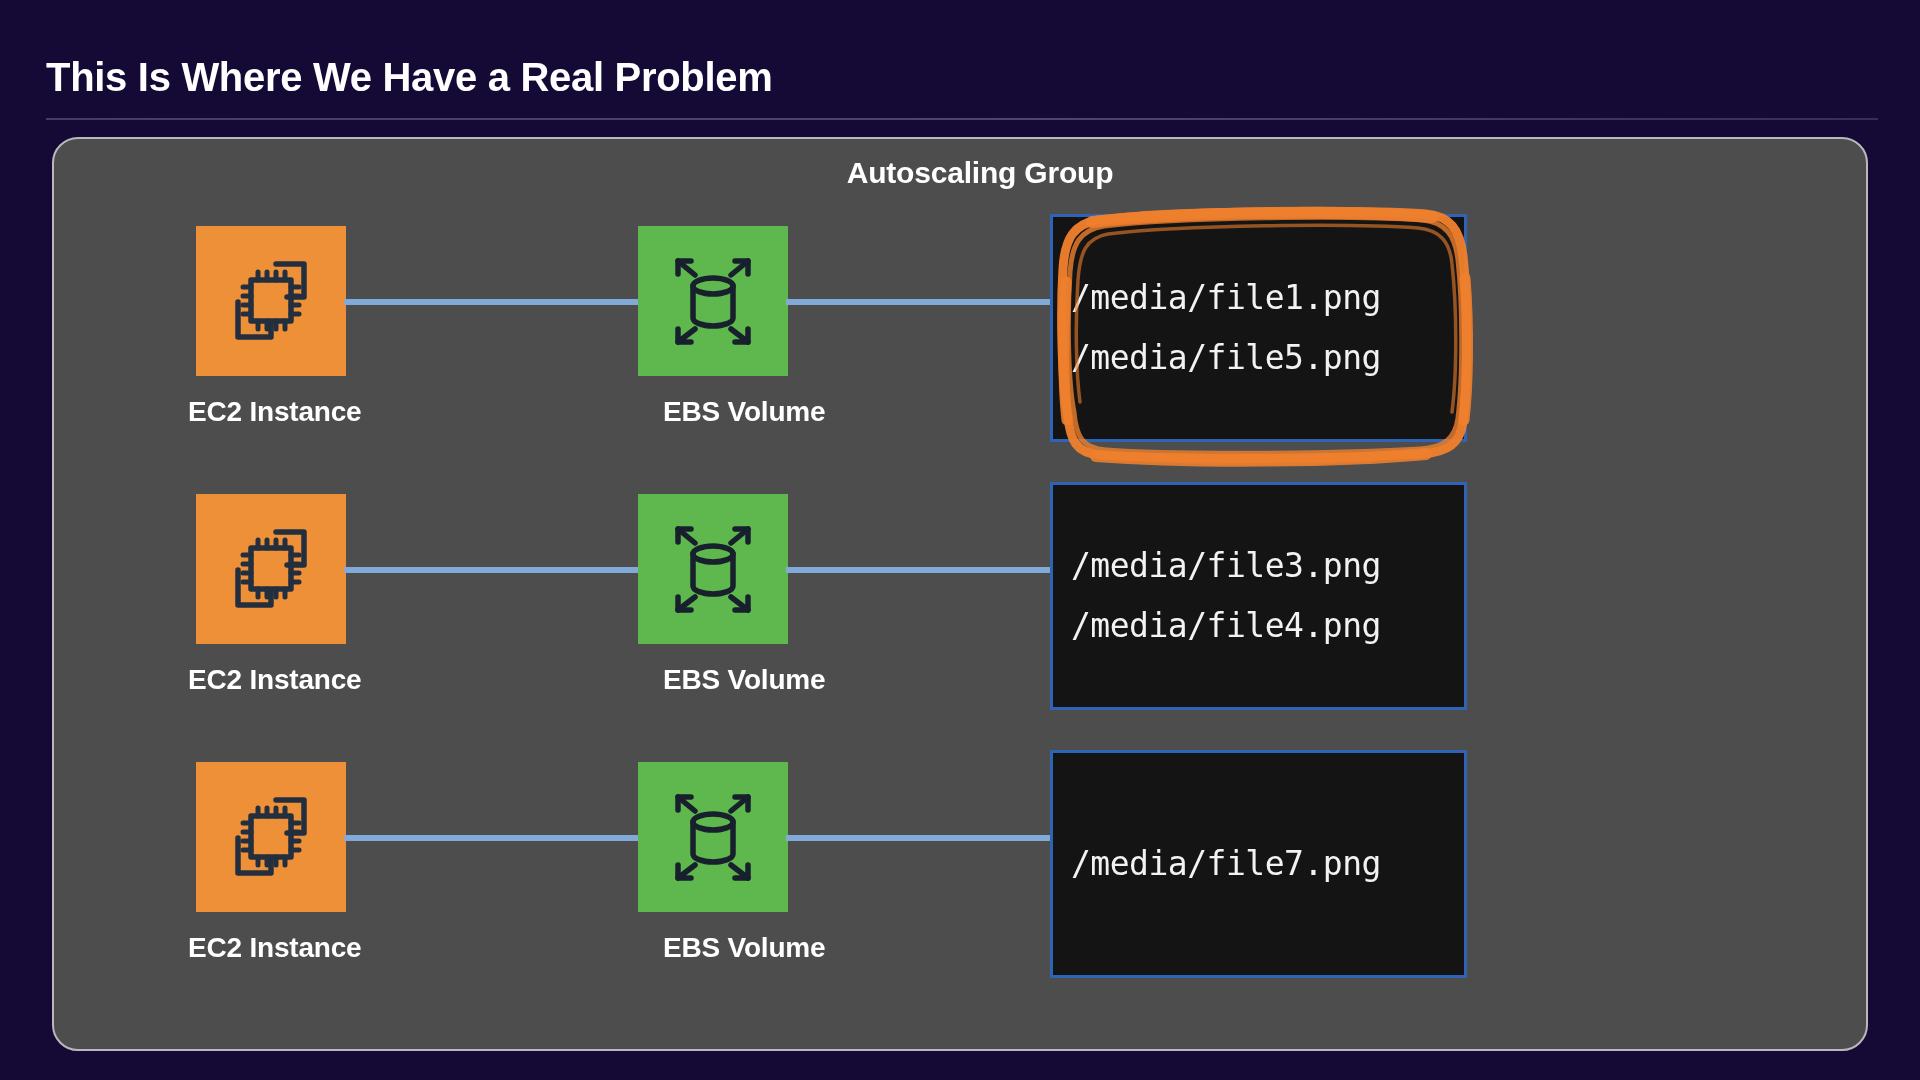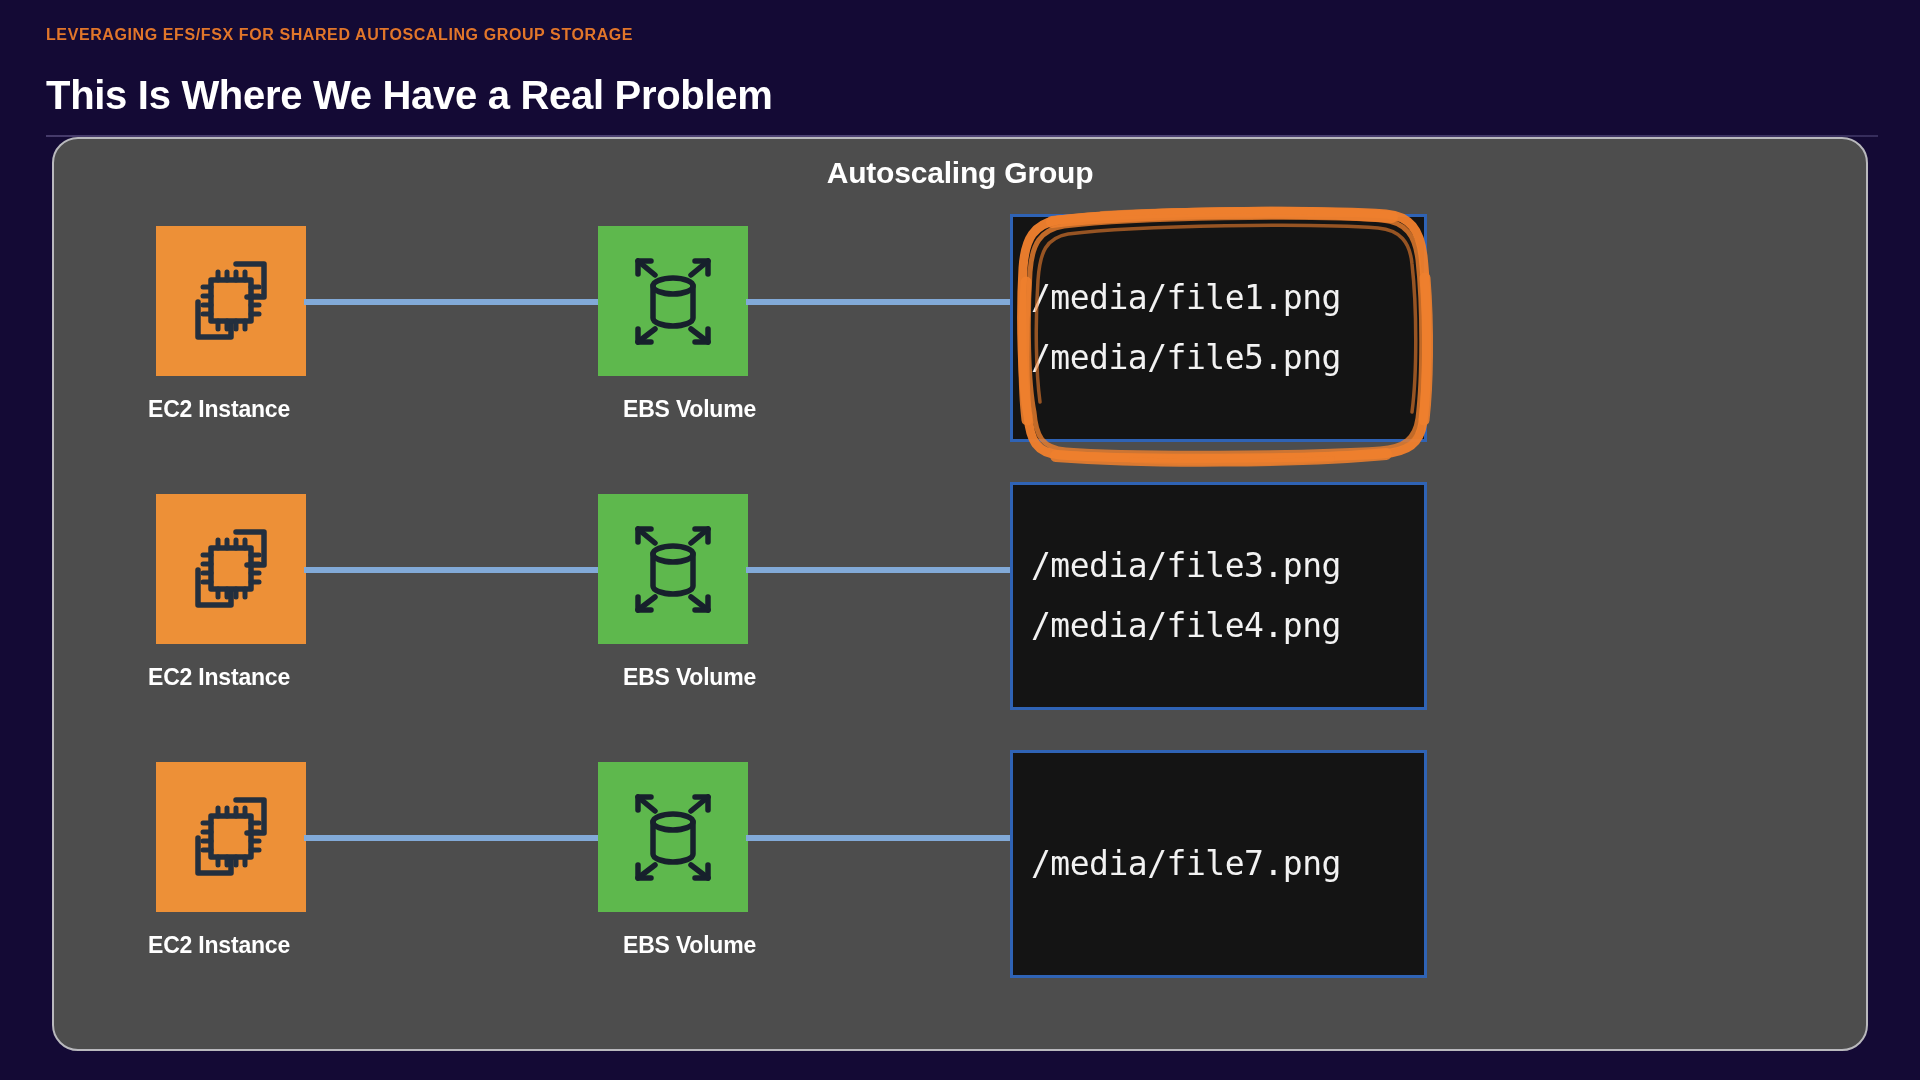--- a/index.html
+++ b/index.html
@@ -50,20 +50,21 @@
   
   .asg-panel {
     position: absolute;
     left: 52px;
     top: 137px;
     width: 1816px;
     height: 914px;
     background: #4d4d4d;
     border: 2px solid #b9b9bd;
     border-radius: 26px;
+    padding-left: 40px;
   }
 
   .asg-title {
     text-align: center;
     color: #ffffff;
     font-size: 30px;
     font-weight: bold;
     padding-top: 17px;
     letter-spacing: -0.2px;
   }
@@ -111,21 +112,21 @@
   }
 
   .conn.a { left: 250px; width: 296px; }
   .conn.b { left: 692px; width: 264px; }
 
   
   .node-label {
     position: absolute;
     top: 182px;
     color: #ffffff;
-    font-size: 23px;
+    font-size: 28px;
     font-weight: bold;
     white-space: nowrap;
     letter-spacing: -0.2px;
   }
 
   .node-label.ec2-label { left: 94px; }
   .node-label.ebs-label { left: 569px; }
 
   
   .terminal {
@@ -159,21 +160,20 @@
     width: 478px;
     height: 280px;
     pointer-events: none;
   }
   .scribble svg { display: block; width: 100%; height: 100%; overflow: visible; }
 </style>
 </head>
 <body>
 
 <div class="slide-header">
-  <div class="eyebrow">LEVERAGING EFS/FSX FOR SHARED AUTOSCALING GROUP STORAGE</div>
   <div class="slide-title">This Is Where We Have a Real Problem</div>
   <div class="title-divider"></div>
 </div>
 
 <div class="asg-panel">
   <div class="asg-title">Autoscaling Group</div>
 
   <div class="rows">
 
     <div class="row">

